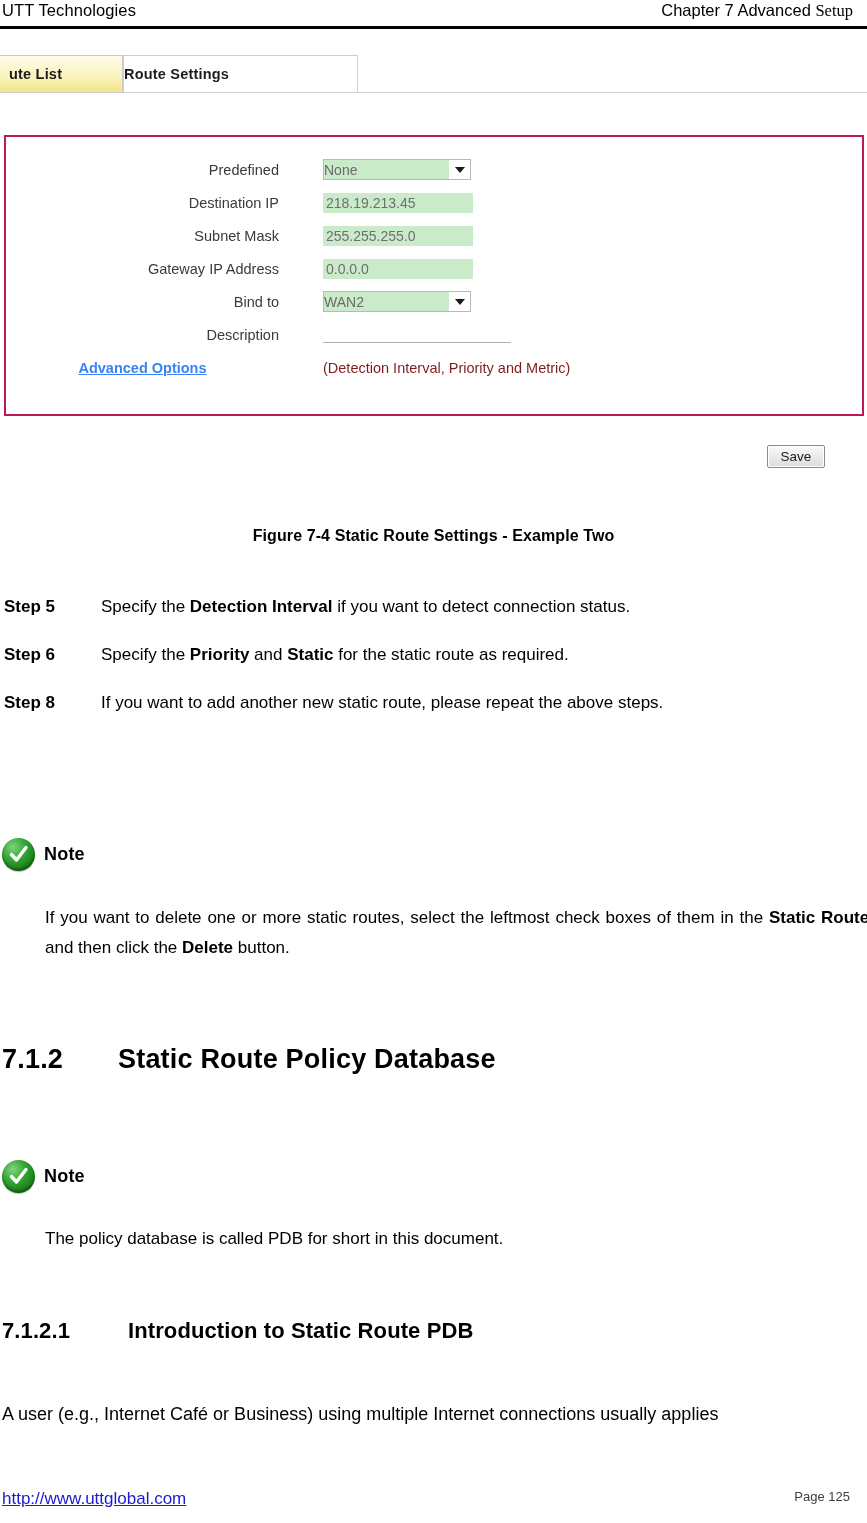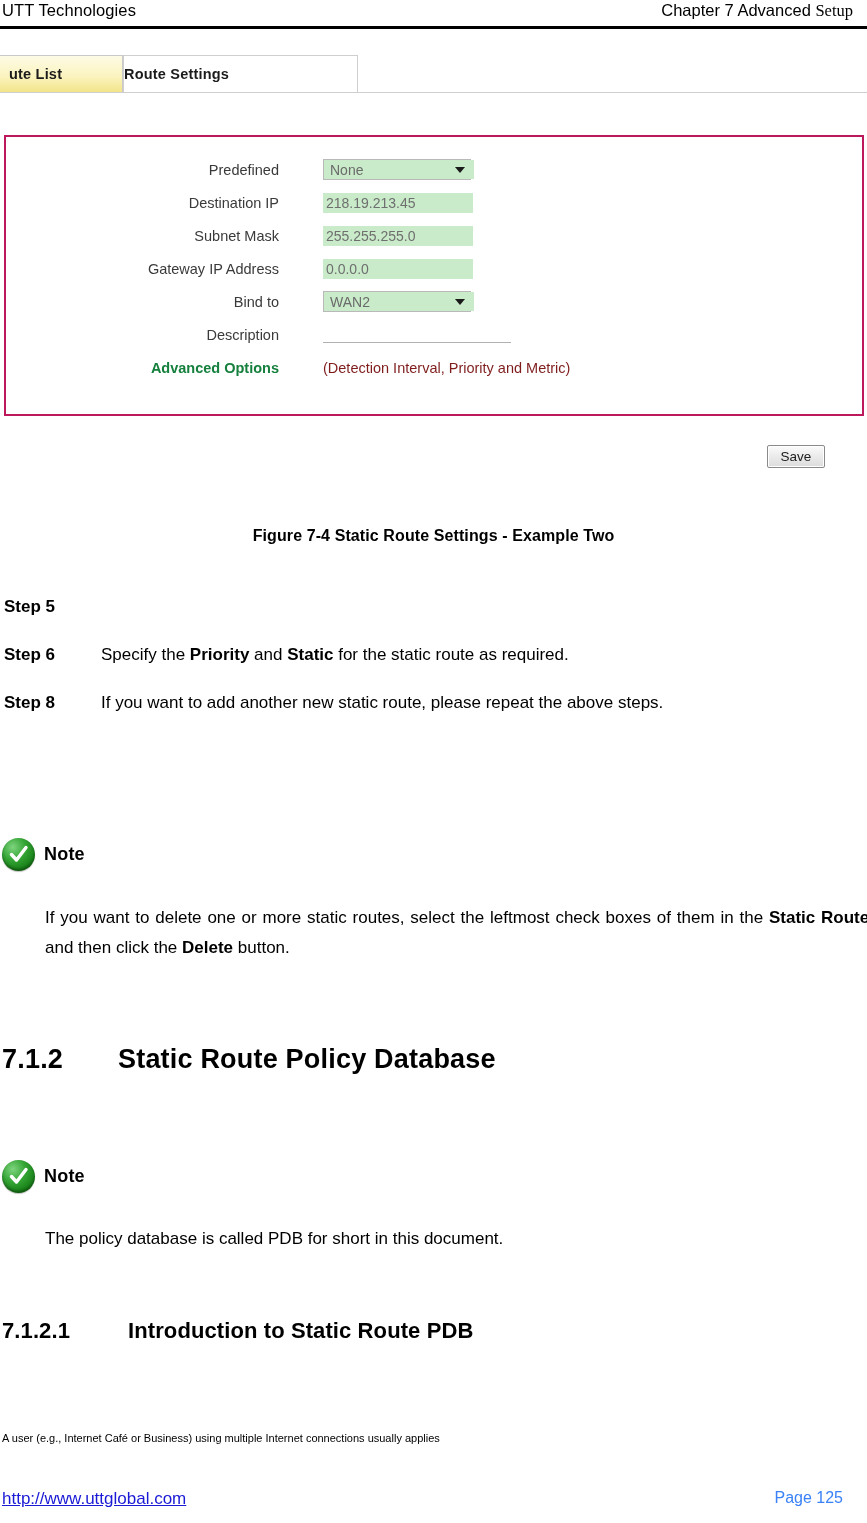--- a/index.html
+++ b/index.html
@@ -124,47 +124,49 @@
   .flabel {
     width: 273px;
     text-align: right;
     padding-right: 0;
     font-size: 14.5px;
     color: #3a3a3a;
     white-space: nowrap;
   }
   .flabel.link {
     font-weight: bold;
-    color: #15803d;
+    color: #3b82f6;
+    text-decoration: underline;
+    text-align: center;
   }
   .fctrl {
     margin-left: 44px;
     display: flex;
     align-items: center;
   }
 
   .ctrl-select {
     position: relative;
     width: 148px;
     height: 21px;
     box-sizing: border-box;
     border: 1px solid #b9b9b9;
     background: #ffffff;
     display: flex;
     align-items: center;
   }
   .ctrl-select .sel-value {
     position: absolute;
     left: 0; top: 0;
-    width: 150px;
+    width: 125px;
     height: 19px;
     background: #c9ebc9;
     display: flex;
     align-items: center;
-    padding-left: 6px;
+    padding-left: 0;
     box-sizing: border-box;
     font-size: 14px;
     color: #6b6b6b;
   }
   .ctrl-select .sel-arrow {
     position: absolute;
     right: 5px;
     top: 50%;
     transform: translateY(-50%);
     width: 0; height: 0;
@@ -302,45 +304,44 @@
   .sec-712 { top: 1044px; }
   .note2 { position: absolute; left: 2px; top: 1160px; }
   .note2-body { position: absolute; left: 0; top: 1224px; width: 865px; }
   .sec-7121 { top: 1318px; }
 
   .body-para {
     position: absolute;
     left: 2px;
     top: 1400px;
     width: 865px;
-    font-size: 11px;
+    font-size: 18px;
     line-height: 28px;
     text-align: justify;
-    margin-top: 24px;
   }
 
   
   .page-footer {
     position: absolute;
     left: 0; top: 1489px;
     width: 867px;
     height: 30px;
   }
   .footer-url {
     position: absolute;
     left: 2px; top: 0;
     font-size: 17px;
     color: #1a1ad6;
     text-decoration: underline;
   }
   .footer-page {
     position: absolute;
-    right: 24px; top: 0;
-    font-size: 16px;
-    color: #3b82f6;
+    right: 17px; top: 0;
+    font-size: 13px;
+    color: #404040;
   }
 </style>
 </head>
 <body>
 
 <div class="page-header">
   <div class="hdr-left">UTT Technologies</div>
   <div class="hdr-right">
     <span>Chapter 7 Advanced</span>
     <span class="serif-word">Setup</span>
@@ -423,20 +424,23 @@
 
   <div class="save-btn">Save</div>
 </div>
 
 <div class="fig-caption">Figure 7-4 Static Route Settings - Example Two</div>
 
 <div class="steps">
 
   <div class="step">
     <div class="step-num">Step 5</div>
+    <div class="step-body">
+      <span>Specify the </span><b>Detection Interval</b><span> if you want to detect connection status.</span>
+    </div>
   </div>
 
   <div class="step">
     <div class="step-num">Step 6</div>
     <div class="step-body">
       <span>Specify the </span><b>Priority</b><span> and </span><b>Static</b><span> for the static route as required.</span>
     </div>
   </div>
 
 

